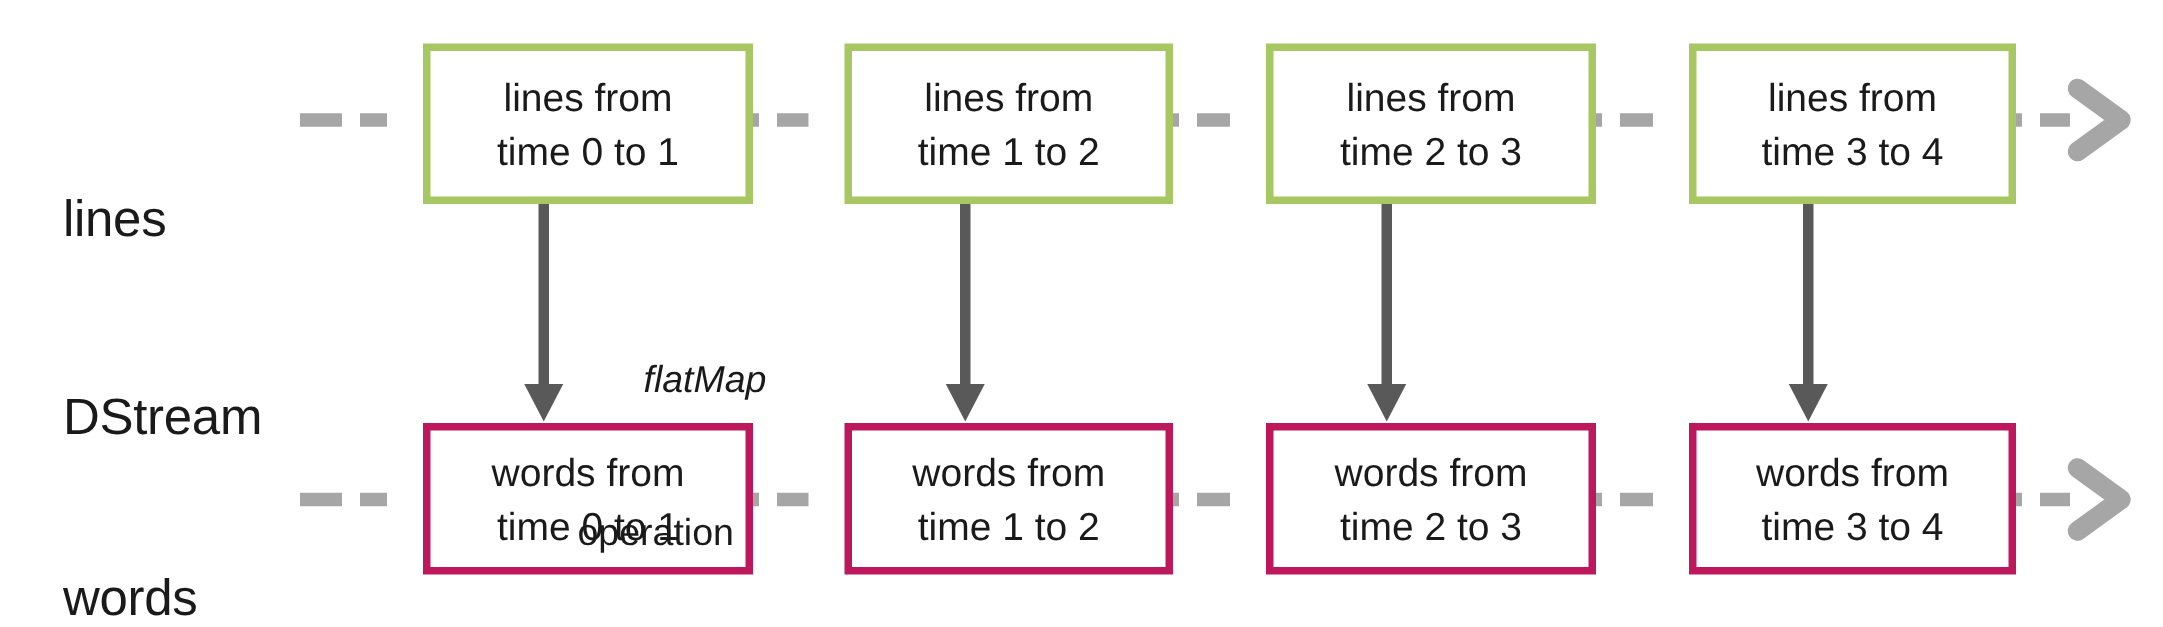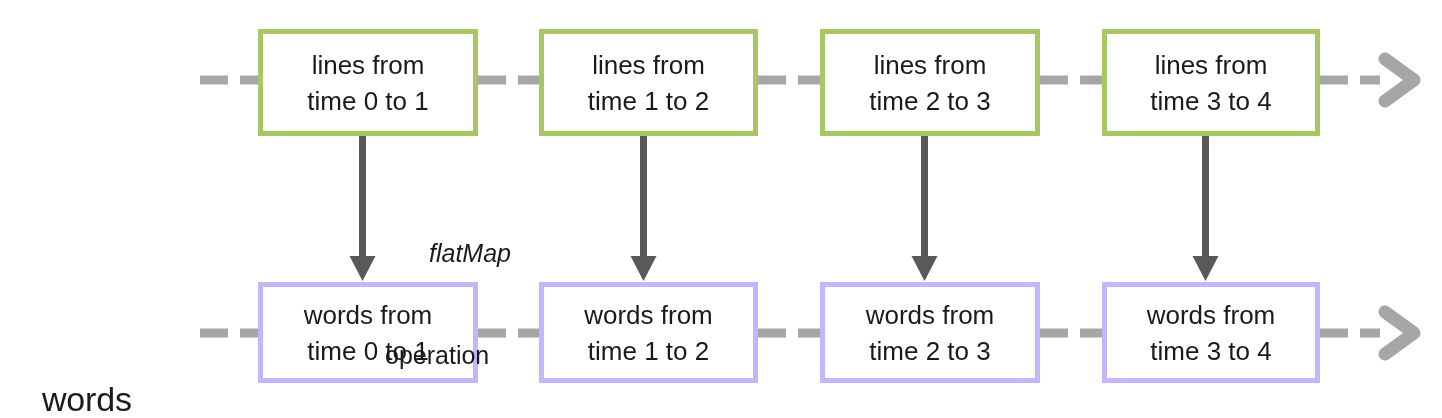--- a/index.html
+++ b/index.html
@@ -34,23 +34,24 @@
     box-sizing: border-box;
     background: #ffffff;
     display: flex;
     flex-direction: column;
     align-items: center;
     justify-content: center;
     text-align: center;
     color: #1a1a1a;
     font-size: 26px;
     line-height: 36px;
+    margin-left: 24px;
   }
   .node-box.green { border: 5px solid #a6c761; }
-  .node-box.blue  { border: 5px solid #c4b5fd; }
+  .node-box.blue  { border: 5px solid #be185d; }
   .node-box .ln { display: block; white-space: pre; }
 
   .op-label {
     position: absolute;
     color: #1a1a1a;
     font-size: 25px;
     line-height: 34px;
     white-space: pre;
     text-align: left;
   }
@@ -114,20 +115,24 @@
         <rect x="921" y="136" width="7" height="122"></rect>
         <polygon points="911.5,256 937.5,256 924.5,281"></polygon>
       </g>
       <g>
         <rect x="1202" y="136" width="7" height="122"></rect>
         <polygon points="1192.5,256 1218.5,256 1205.5,281"></polygon>
       </g>
     </g>
   </svg>
 
+  <div class="row-label" style="left:42px; top:36px;">
+    <span class="lbl-line">lines</span>
+    <span class="lbl-line">DStream</span>
+  </div>
 
   <div class="row-label" style="left:42px; top:289px;">
     <span class="lbl-line">words</span>
     
   </div>
 
   <div class="node-box green" style="left:258px; top:29px; width:220px; height:107px;">
     <span class="ln">lines from</span>
     <span class="ln">time 0 to 1</span>
   </div>

